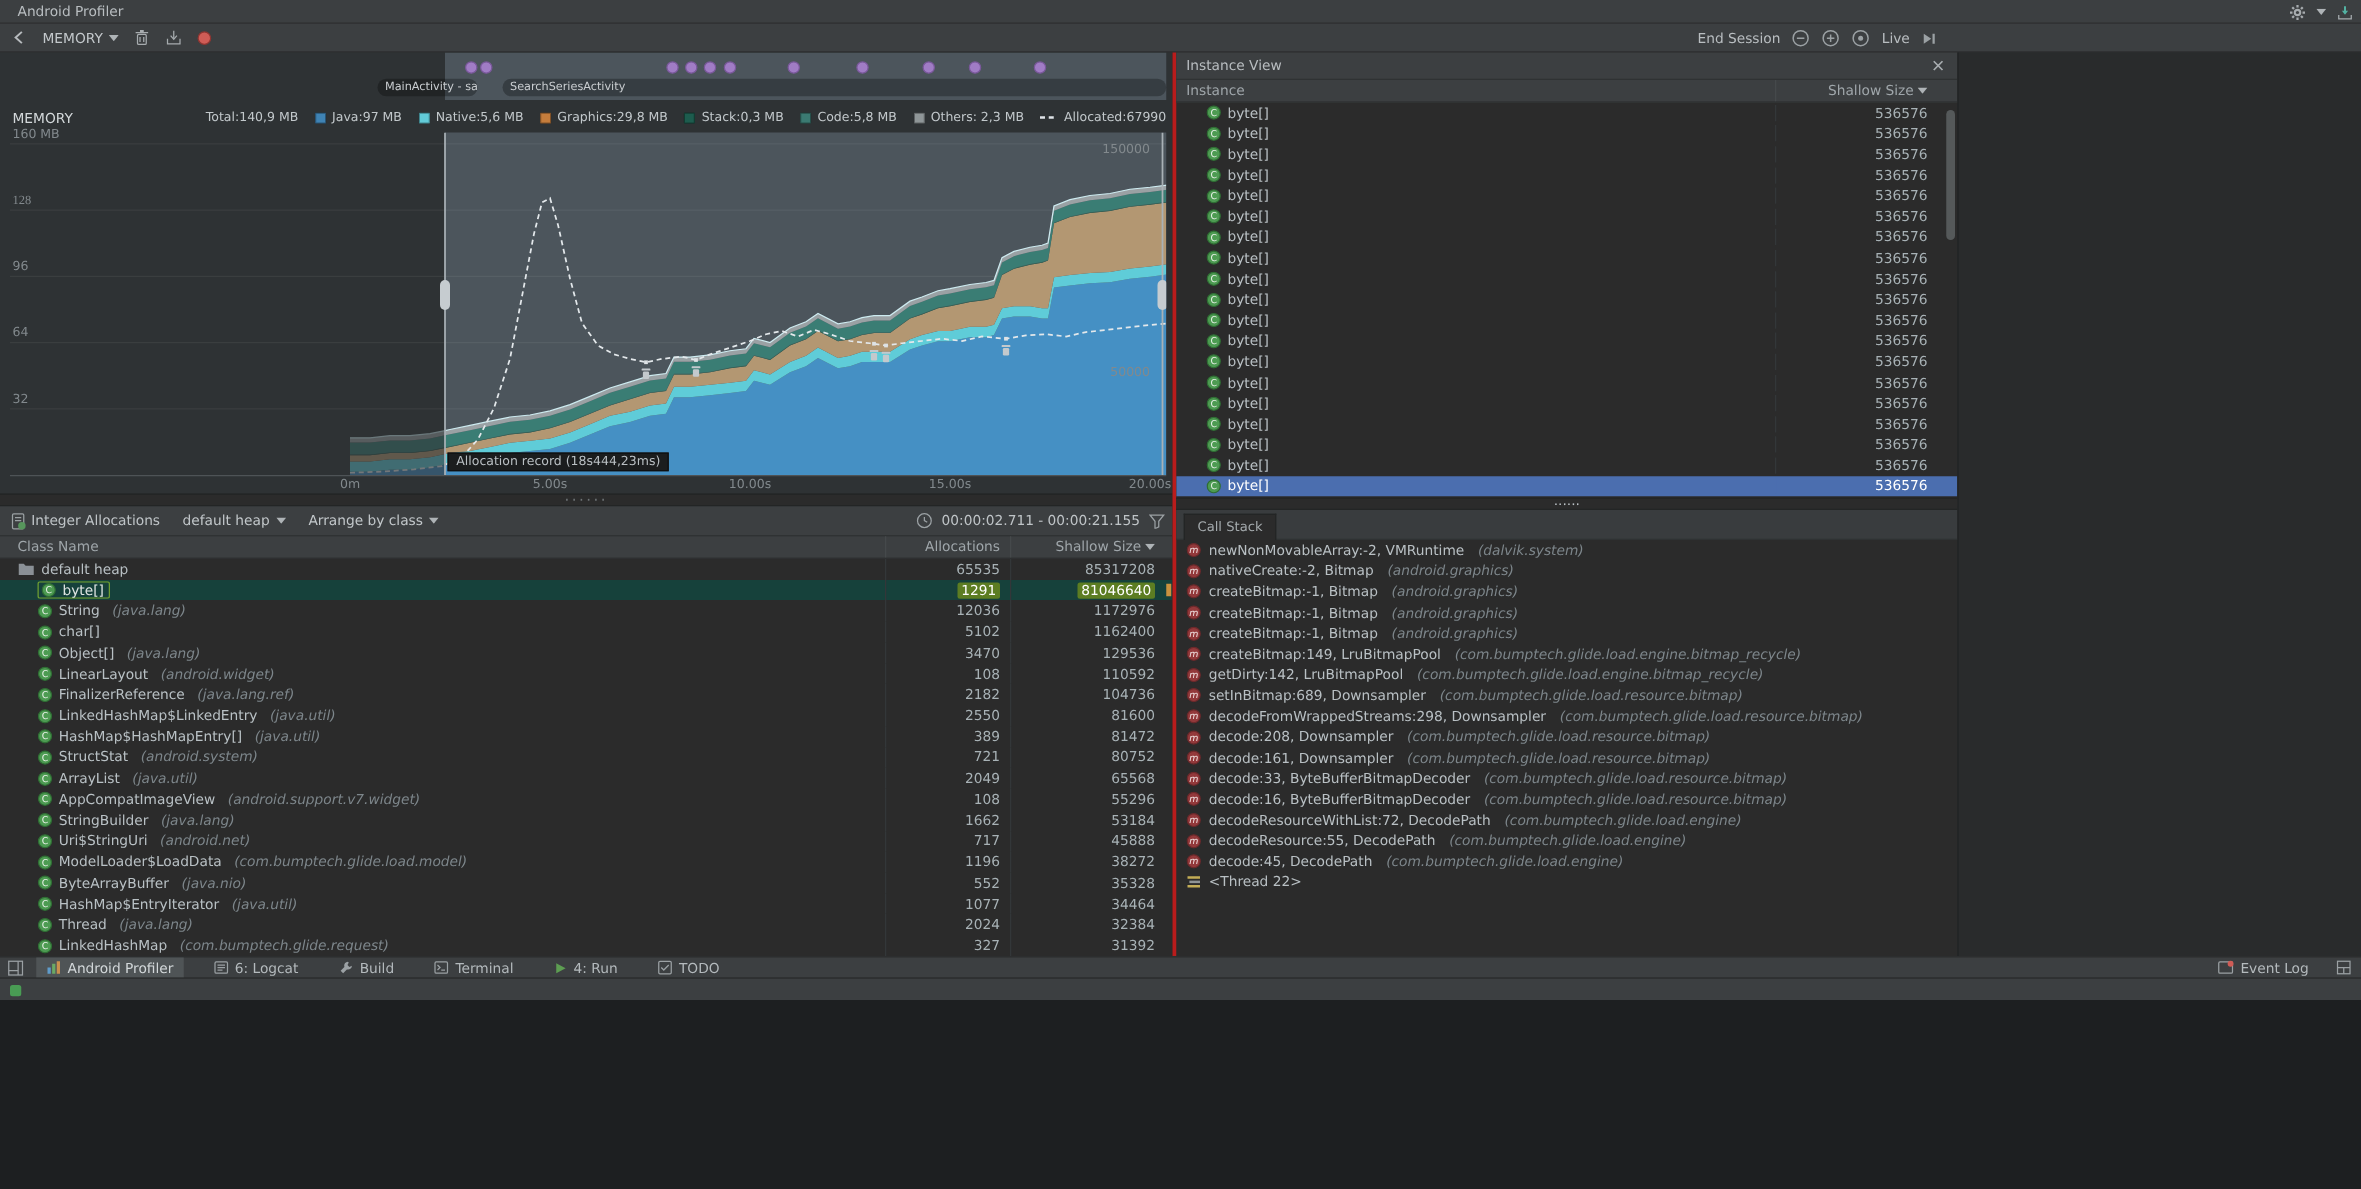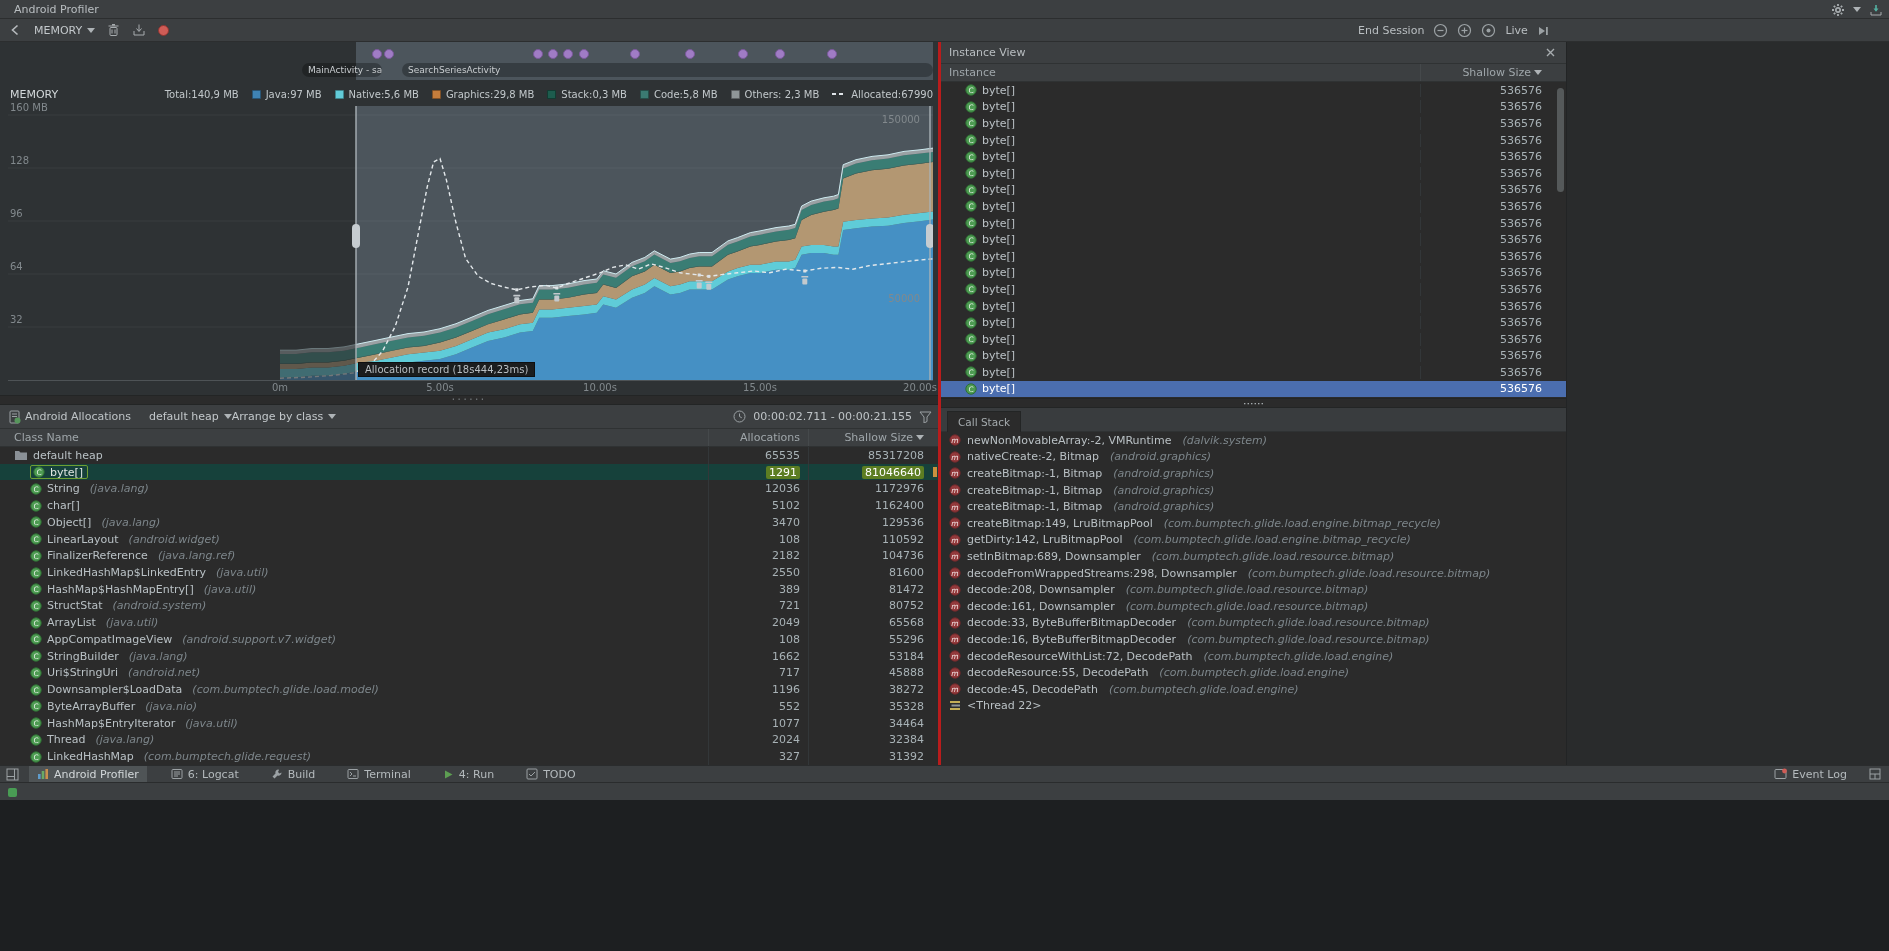--- a/index.html
+++ b/index.html
@@ -298,21 +298,21 @@
             <rect x="794.3" y="172.4" width="5" height="6" rx="1" fill="#c3c9cd"></rect>
           </g>
         </g>
         <line x1="348" x2="348" y1="0" y2="274" stroke="#a9b1b6" stroke-width="1.4"></line>
         <rect x="344" y="118" width="8" height="24" rx="4" fill="#c6ccd0"></rect>
         <line x1="922" x2="922" y1="0" y2="274" stroke="#a9b1b6" stroke-width="1.4"></line>
         <rect x="918" y="118" width="8" height="24" rx="4" fill="#c6ccd0"></rect>
       </svg>
     <div id="ylabels">
         <div class="ytick" style="top: 60px;">160 MB</div>
-        <div class="ytick" style="top: 113px;">128</div>
+        <div class="ytick" style="top: 113px; font-family: Liberation Serif, serif;">128</div>
         <div class="ytick" style="top: 166px;">96</div>
         <div class="ytick" style="top: 219px;">64</div>
         <div class="ytick" style="top: 272px;">32</div>
       </div>
     <div id="rlabels">
         <div class="rtick" style="top: 72px;">150000</div>
         <div class="rtick" style="top: 251px;">50000</div>
       </div>
     <div class="axisline"></div>
     <div id="xlabels">
@@ -334,30 +334,30 @@
 
   <div class="atoolbar">
     <span class="i" style="margin-left:8px">
         <svg width="13" height="14" viewBox="0 0 13 14">
           <rect x="2" y="1" width="9" height="12" rx="1" fill="none" stroke="#9ba1a4"></rect>
           <line x1="4" y1="4" x2="9" y2="4" stroke="#9ba1a4"></line>
           <line x1="4" y1="6.5" x2="9" y2="6.5" stroke="#9ba1a4"></line>
           <circle cx="9.5" cy="10.5" r="3" fill="#57965c"></circle>
         </svg>
       </span>
-    <span class="lbl">Android Allocations</span>
+    <span class="lbl">Integer Allocations</span>
     <span class="dd" style="margin-left:14px">
       <span>default heap</span>
       <span class="i">
           <svg width="8" height="5" viewBox="0 0 8 5">
             <path d="M0 0 h8 l-4 5 z" fill="#aeb3b6"></path>
           </svg>
         </span>
     </span>
-    <span class="dd" style="">
+    <span class="dd" style="margin-left:18px">
       <span>Arrange by class</span>
       <span class="i">
           <svg width="8" height="5" viewBox="0 0 8 5">
             <path d="M0 0 h8 l-4 5 z" fill="#aeb3b6"></path>
           </svg>
         </span>
     </span>
     <span class="atb-right">
       <span class="i">
           <svg width="13" height="13" viewBox="0 0 13 13">
@@ -659,21 +659,21 @@
         <div class="c-stripe"></div>
       </div>
       <div class="a-row">
         <div class="c-name" style="padding-left: 30px;">
           <span class="i">
             <svg width="12" height="12" viewBox="0 0 12 12">
               <circle cx="6" cy="6" r="5.2" fill="#4d9b52" stroke="#2f6e34"></circle>
               <text x="6" y="8.6" font-size="7.5" text-anchor="middle" fill="#eaf2ea" font-family="DejaVu Sans, sans-serif">C</text>
             </svg>
           </span>
-          <span>Downsampler$LoadData</span>
+          <span>ModelLoader$LoadData</span>
           <span class="pkg">(com.bumptech.glide.load.model)</span>
         </div>
         <div class="c-alloc">
           <span>1196</span>
         </div>
         <div class="c-size">
           <span>38272</span>
         </div>
         <div class="c-stripe"></div>
       </div>

